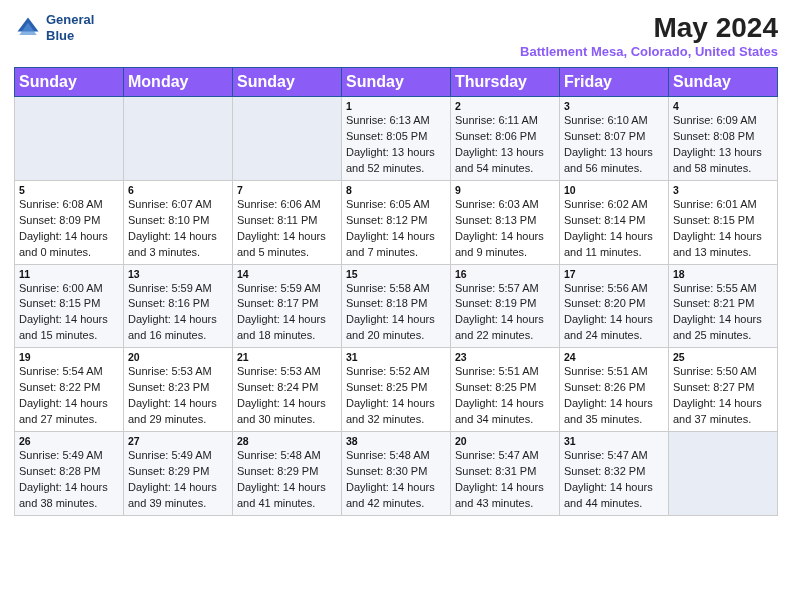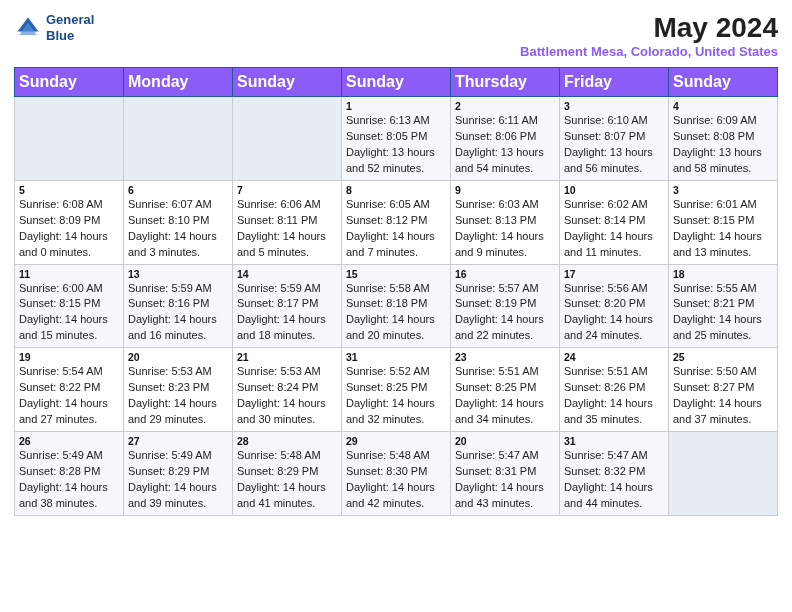--- a/index.html
+++ b/index.html
@@ -249,21 +249,21 @@
           </td>
           <td>
             <div class="day-num">27</div>
             <div class="day-info">Sunrise: 5:49 AM<br>Sunset: 8:29 PM<br>Daylight: 14 hours and 39 minutes.</div>
           </td>
           <td>
             <div class="day-num">28</div>
             <div class="day-info">Sunrise: 5:48 AM<br>Sunset: 8:29 PM<br>Daylight: 14 hours and 41 minutes.</div>
           </td>
           <td>
-            <div class="day-num">29</div>
+            <div class="day-num">38</div>
             <div class="day-info">Sunrise: 5:48 AM<br>Sunset: 8:30 PM<br>Daylight: 14 hours and 42 minutes.</div>
           </td>
           <td>
             <div class="day-num">20</div>
             <div class="day-info">Sunrise: 5:47 AM<br>Sunset: 8:31 PM<br>Daylight: 14 hours and 43 minutes.</div>
           </td>
           <td>
             <div class="day-num">31</div>
             <div class="day-info">Sunrise: 5:47 AM<br>Sunset: 8:32 PM<br>Daylight: 14 hours and 44 minutes.</div>
           </td>

